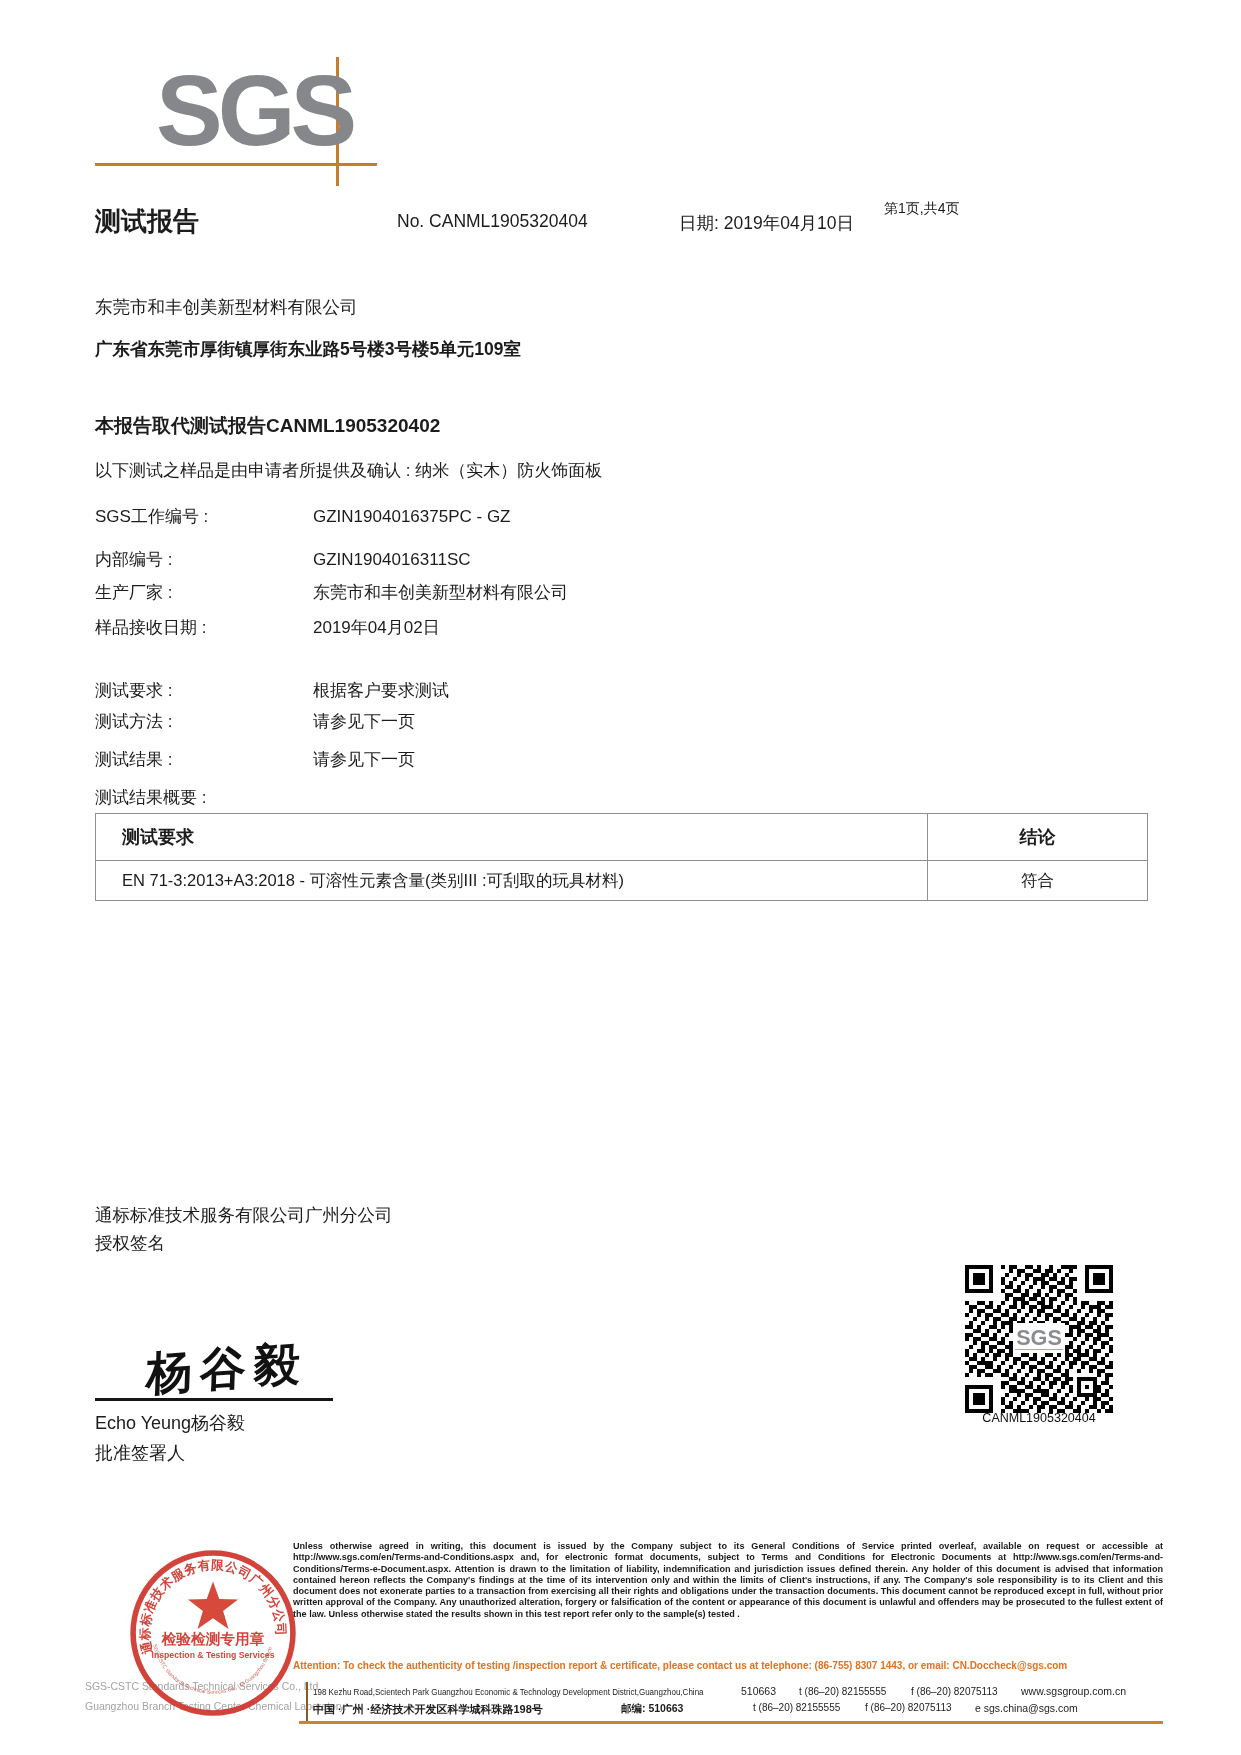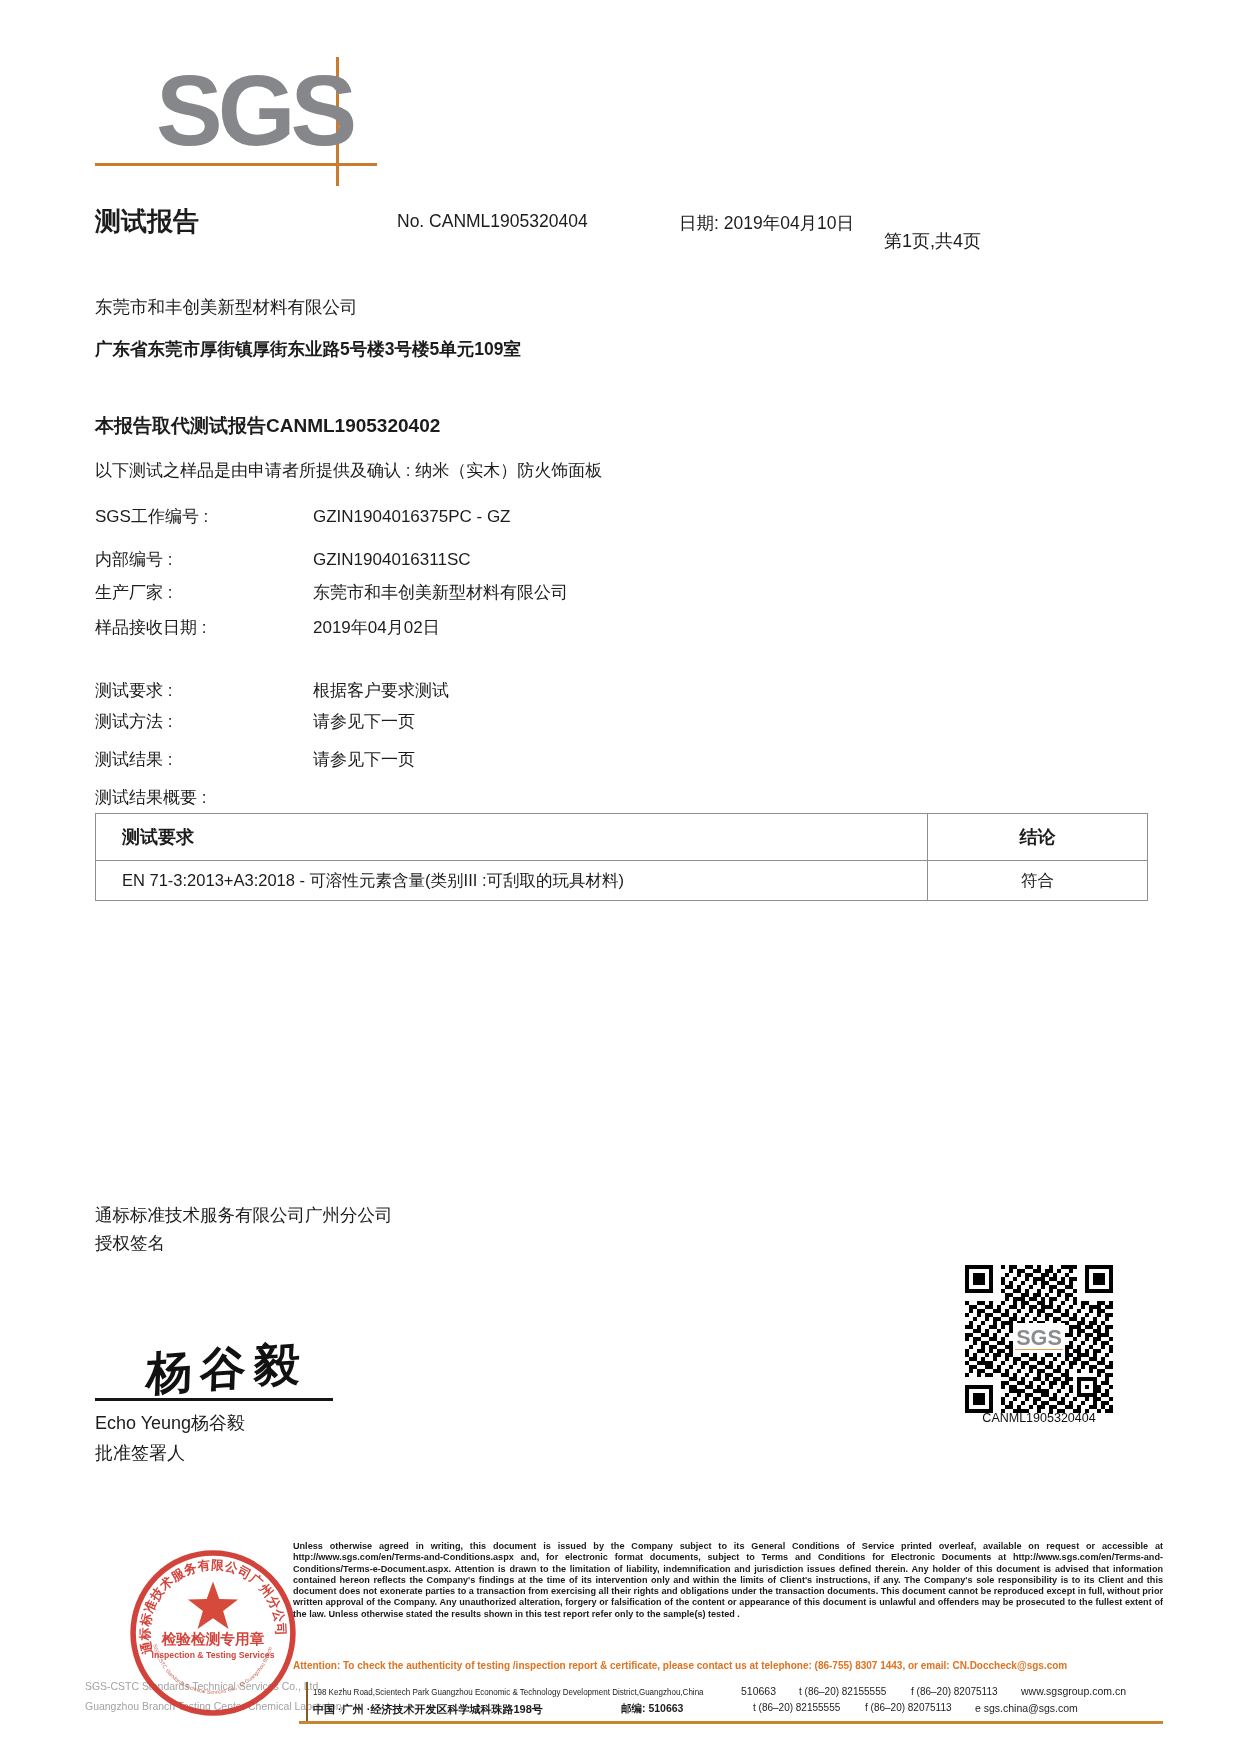--- a/index.html
+++ b/index.html
@@ -8,21 +8,21 @@
 
   
   .logo-text { position:absolute; left:156px; top:58px; font-size:100px; line-height:1.04; font-weight:bold; color:#85878a; letter-spacing:-5px; }
   .logo-hline { position:absolute; left:95px; top:163px; width:282px; height:3px; background:#c97b2f; }
   .logo-vline { position:absolute; left:336px; top:57px; width:3px; height:129px; background:#c97b2f; }
 
   
   .title { position:absolute; left:95px; top:204px; font-size:26px; font-weight:bold; }
   .report-no { position:absolute; left:397px; top:211px; font-size:17.5px; }
   .hdr-date { position:absolute; left:679px; top:211px; font-size:17.5px; }
-  .hdr-page { position:absolute; left:884px; top:229px; font-size:18px; }
+  .hdr-page { position:absolute; left:884px; top:200px; font-size:14px; }
 
   .applicant-name { position:absolute; left:95px; top:295px; font-size:17.5px; }
   .applicant-addr { position:absolute; left:95px; top:337px; font-size:17.5px;font-weight:bold; }
 
   .supersede { position:absolute; left:95px; top:413px; font-size:19px; font-weight:bold; }
   .sample-note { position:absolute; left:95px; top:459px; font-size:17px; }
 
   .frow { position:absolute; left:95px; font-size:17px; white-space:nowrap; }
   .flabel { display:inline-block; width:218px; }
 

